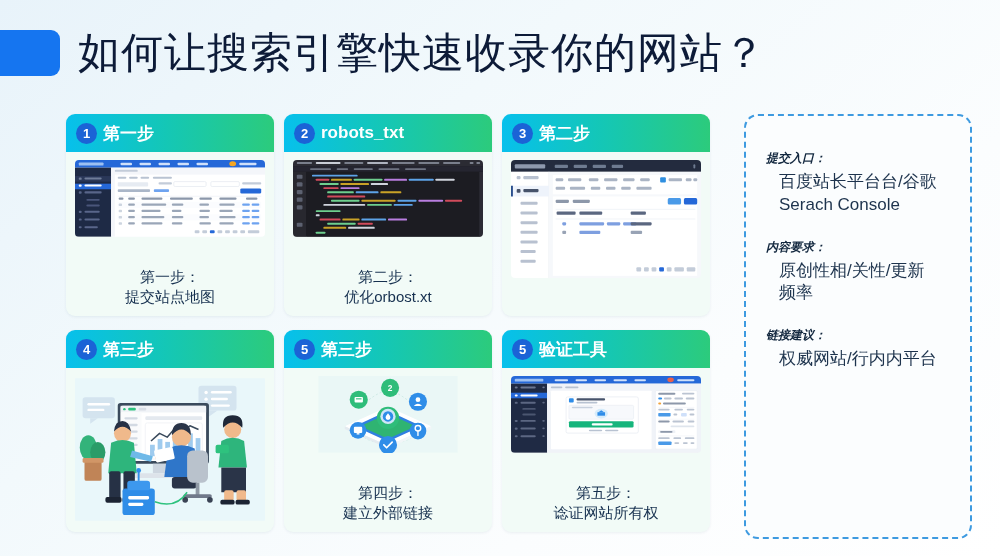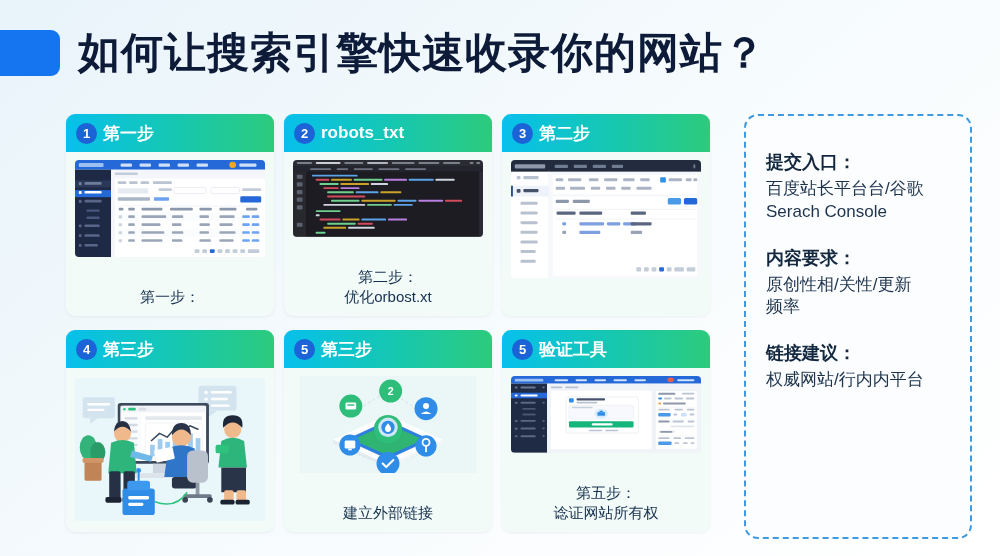--- a/index.html
+++ b/index.html
@@ -22,21 +22,21 @@
   .title-accent {
     width: 76px; height: 46px;
     margin-left: -16px;
     background: #1575f0;
     border-radius: 9px;
     flex: 0 0 auto;
   }
   .title-text {
     margin-left: 18px;
     font-size: 42px;
-    font-weight: bold;
+    font-weight: normal;
     color: #0d1b38;
     letter-spacing: 1px;
     white-space: nowrap;
   }
 
   
   .grid {
     position: absolute;
     left: 66px; top: 114px;
     width: 660px; height: 425px;
@@ -102,30 +102,32 @@
   .info-panel {
     position: absolute;
     left: 744px; top: 114px;
     width: 228px; height: 425px;
     border: 2px dashed #3d9ae0;
     border-radius: 14px;
     background: #fbfdfe;
     padding: 34px 18px 18px 20px;
   }
   .info-h {
-    font-size: 18px;
+    font-size: 12px;
     font-weight: bold;
     color: #13283f;
     margin-bottom: 4px;
+    font-style: italic;
   }
   .info-b {
     font-size: 17px;
     color: #1d3category;
     color: #1d334d;
     line-height: 1.34;
+    margin-left: 13px;
   }
   .info-block { margin-bottom: 22px; }
   .info-block:last-child { margin-bottom: 0; }
 </style>
 </head>
 <body>
 
 <div class="title-row">
   <div class="title-accent"></div>
   <div class="title-text">如何让搜索引擎快速收录你的网站？</div>
@@ -249,20 +251,21 @@
           <rect x="150" y="101" width="5" height="4" rx="1"></rect>
             <rect x="158" y="101" width="5" height="4" rx="1"></rect>
           <rect x="166" y="101" width="5" height="4" rx="1"></rect>
             <rect x="174" y="101" width="5" height="4" rx="1"></rect>
           <rect x="182" y="101" width="12" height="4" rx="1"></rect>
         </g>
       </svg>
     </div>
     <div class="card-caption">
       <div>第一步：</div>
+      <div>提交站点地图</div>
     </div>
   </div>
 
   <div class="card">
     <div class="card-header">
       <div class="badge">2</div>
       <div class="card-title">robots_txt</div>
     </div>
     <div class="card-media">
       <svg class="thumb" viewBox="0 0 200 110" preserveAspectRatio="none">
@@ -601,20 +604,21 @@
 
         <circle cx="143" cy="79" r="12" fill="#2f8de8"></circle>
         <circle cx="143" cy="75" r="4" fill="none" stroke="#ffffff" stroke-width="2"></circle>
         <rect x="142" y="78" width="2" height="8" fill="#ffffff"></rect>
 
         <circle cx="100" cy="99" r="13" fill="#2f8de8"></circle>
         <path d="M94 99 l4 4 l8 -8" fill="none" stroke="#ffffff" stroke-width="2.4" stroke-linecap="round" stroke-linejoin="round"></path>
       </svg>
     </div>
     <div class="card-caption">
+      <div>第四步：</div>
       <div>建立外部链接</div>
     </div>
   </div>
 
   <div class="card">
     <div class="card-header">
       <div class="badge">5</div>
       <div class="card-title">验证工具</div>
     </div>
     <div class="card-media">

